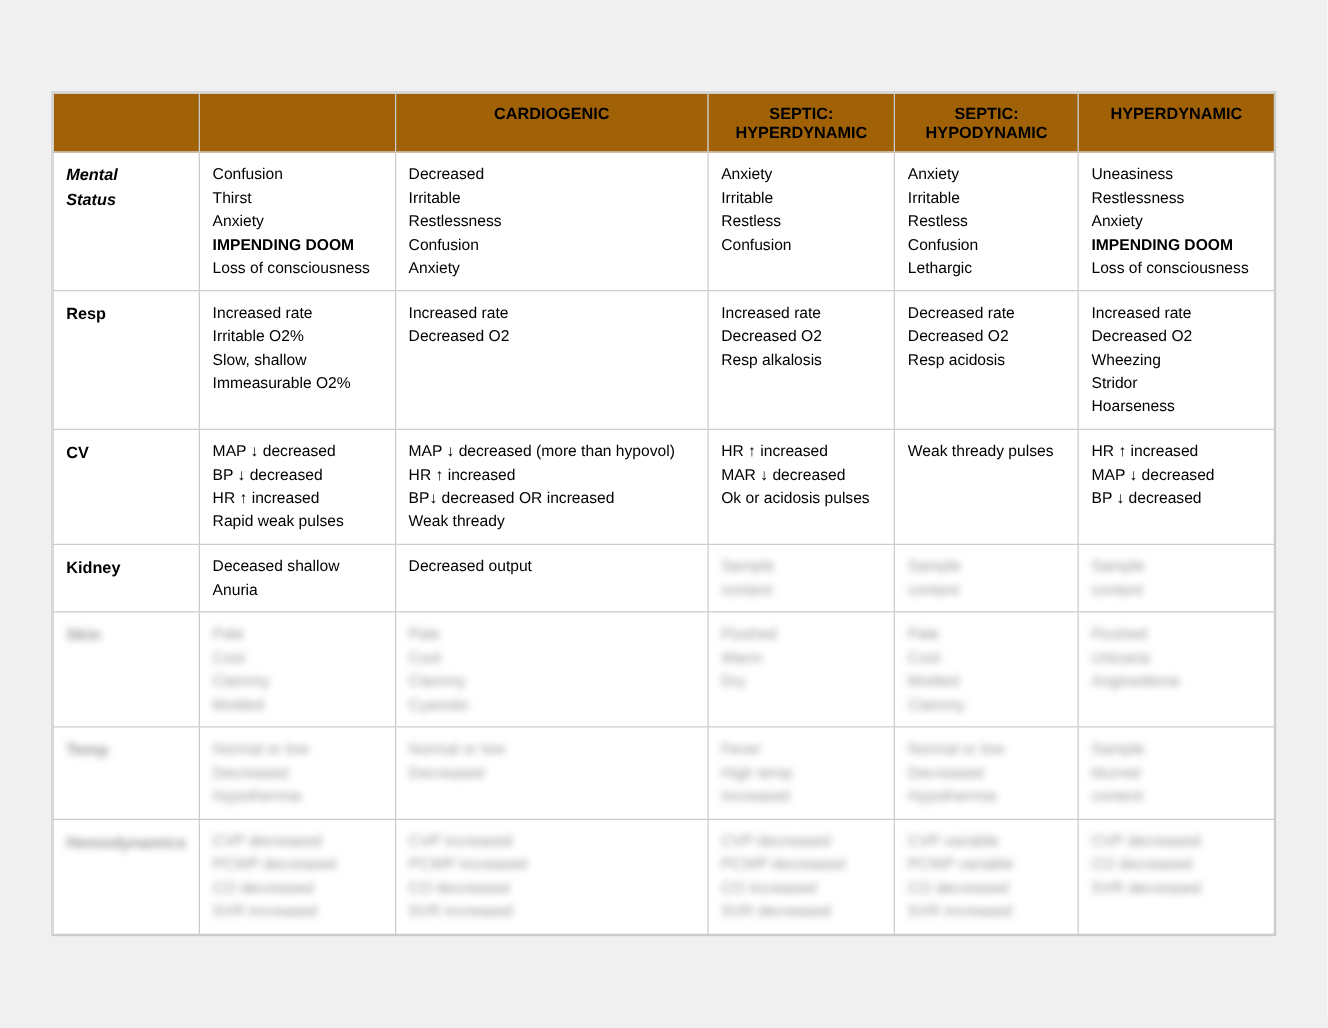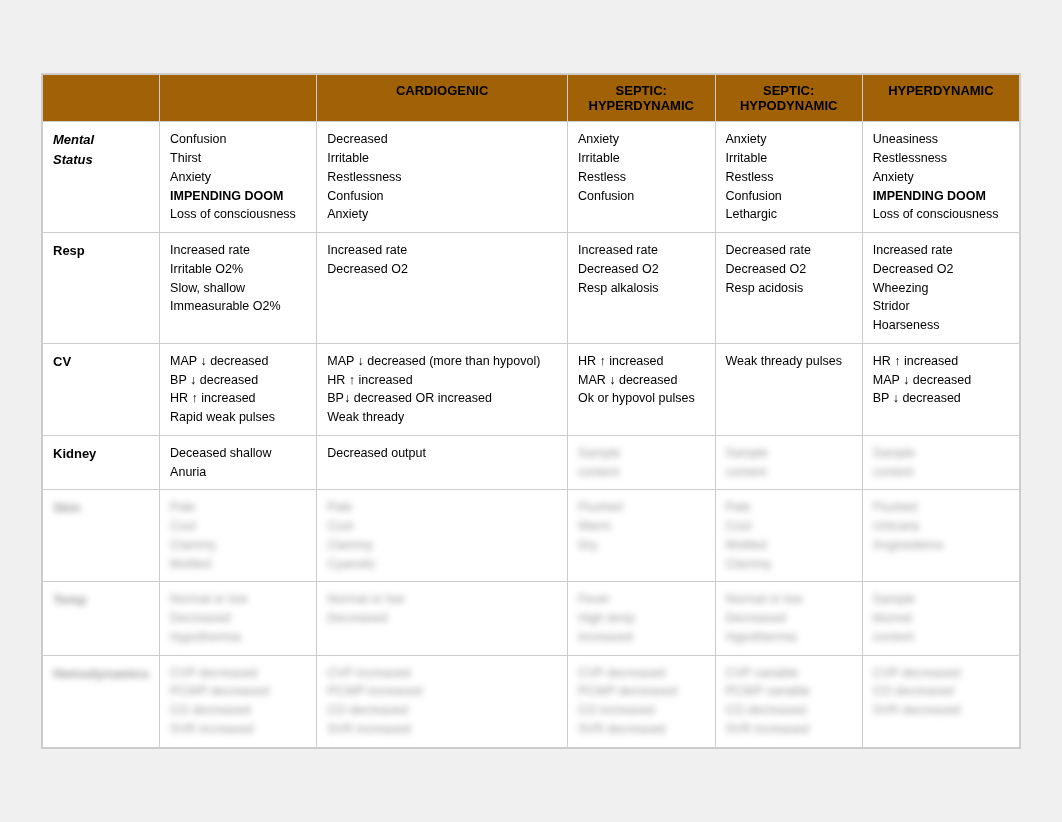--- a/index.html
+++ b/index.html
@@ -84,21 +84,21 @@
           <td><span>Increased rate</span><br><span>Decreased O2</span></td>
           <td><span>Increased rate</span><br><span>Decreased O2</span><br><span>Resp alkalosis</span></td>
           <td><span>Decreased rate</span><br><span>Decreased O2</span><br><span>Resp acidosis</span></td>
           <td><span>Increased rate</span><br><span>Decreased O2</span><br><span>Wheezing</span><br><span>Stridor</span><br><span>Hoarseness</span></td>
         </tr>
         <tr>
           <td class="row-header" style="white-space: pre-line;">CV</td>
           <td><span>MAP ↓  decreased</span><br><span>BP ↓  decreased</span><br><span>HR ↑  increased</span><br><span>Rapid weak pulses</span></td>
           <td><span>MAP ↓  decreased
 (more than hypovol)</span><br><span>HR ↑   increased</span><br><span>BP↓   decreased OR increased</span><br><span>Weak thready</span></td>
-          <td><span>HR ↑  increased</span><br><span>MAR ↓  decreased</span><br><span>Ok or hypovol pulses</span></td>
+          <td><span>HR ↑  increased</span><br><span>MAR ↓  decreased</span><br><span>Ok or acidosis pulses</span></td>
           <td><span>Weak thready pulses</span></td>
           <td><span>HR ↑  increased</span><br><span>MAP ↓  decreased</span><br><span>BP ↓  decreased</span></td>
         </tr>
         <tr>
           <td class="row-header" style="white-space: pre-line;">Kidney</td>
           <td><span>Deceased shallow</span><br><span>Anuria</span></td>
           <td><span>Decreased output</span></td>
           <td class="blurred">Sample<br>content</td>
           <td class="blurred">Sample<br>content</td>
           <td class="blurred">Sample<br>content</td>

